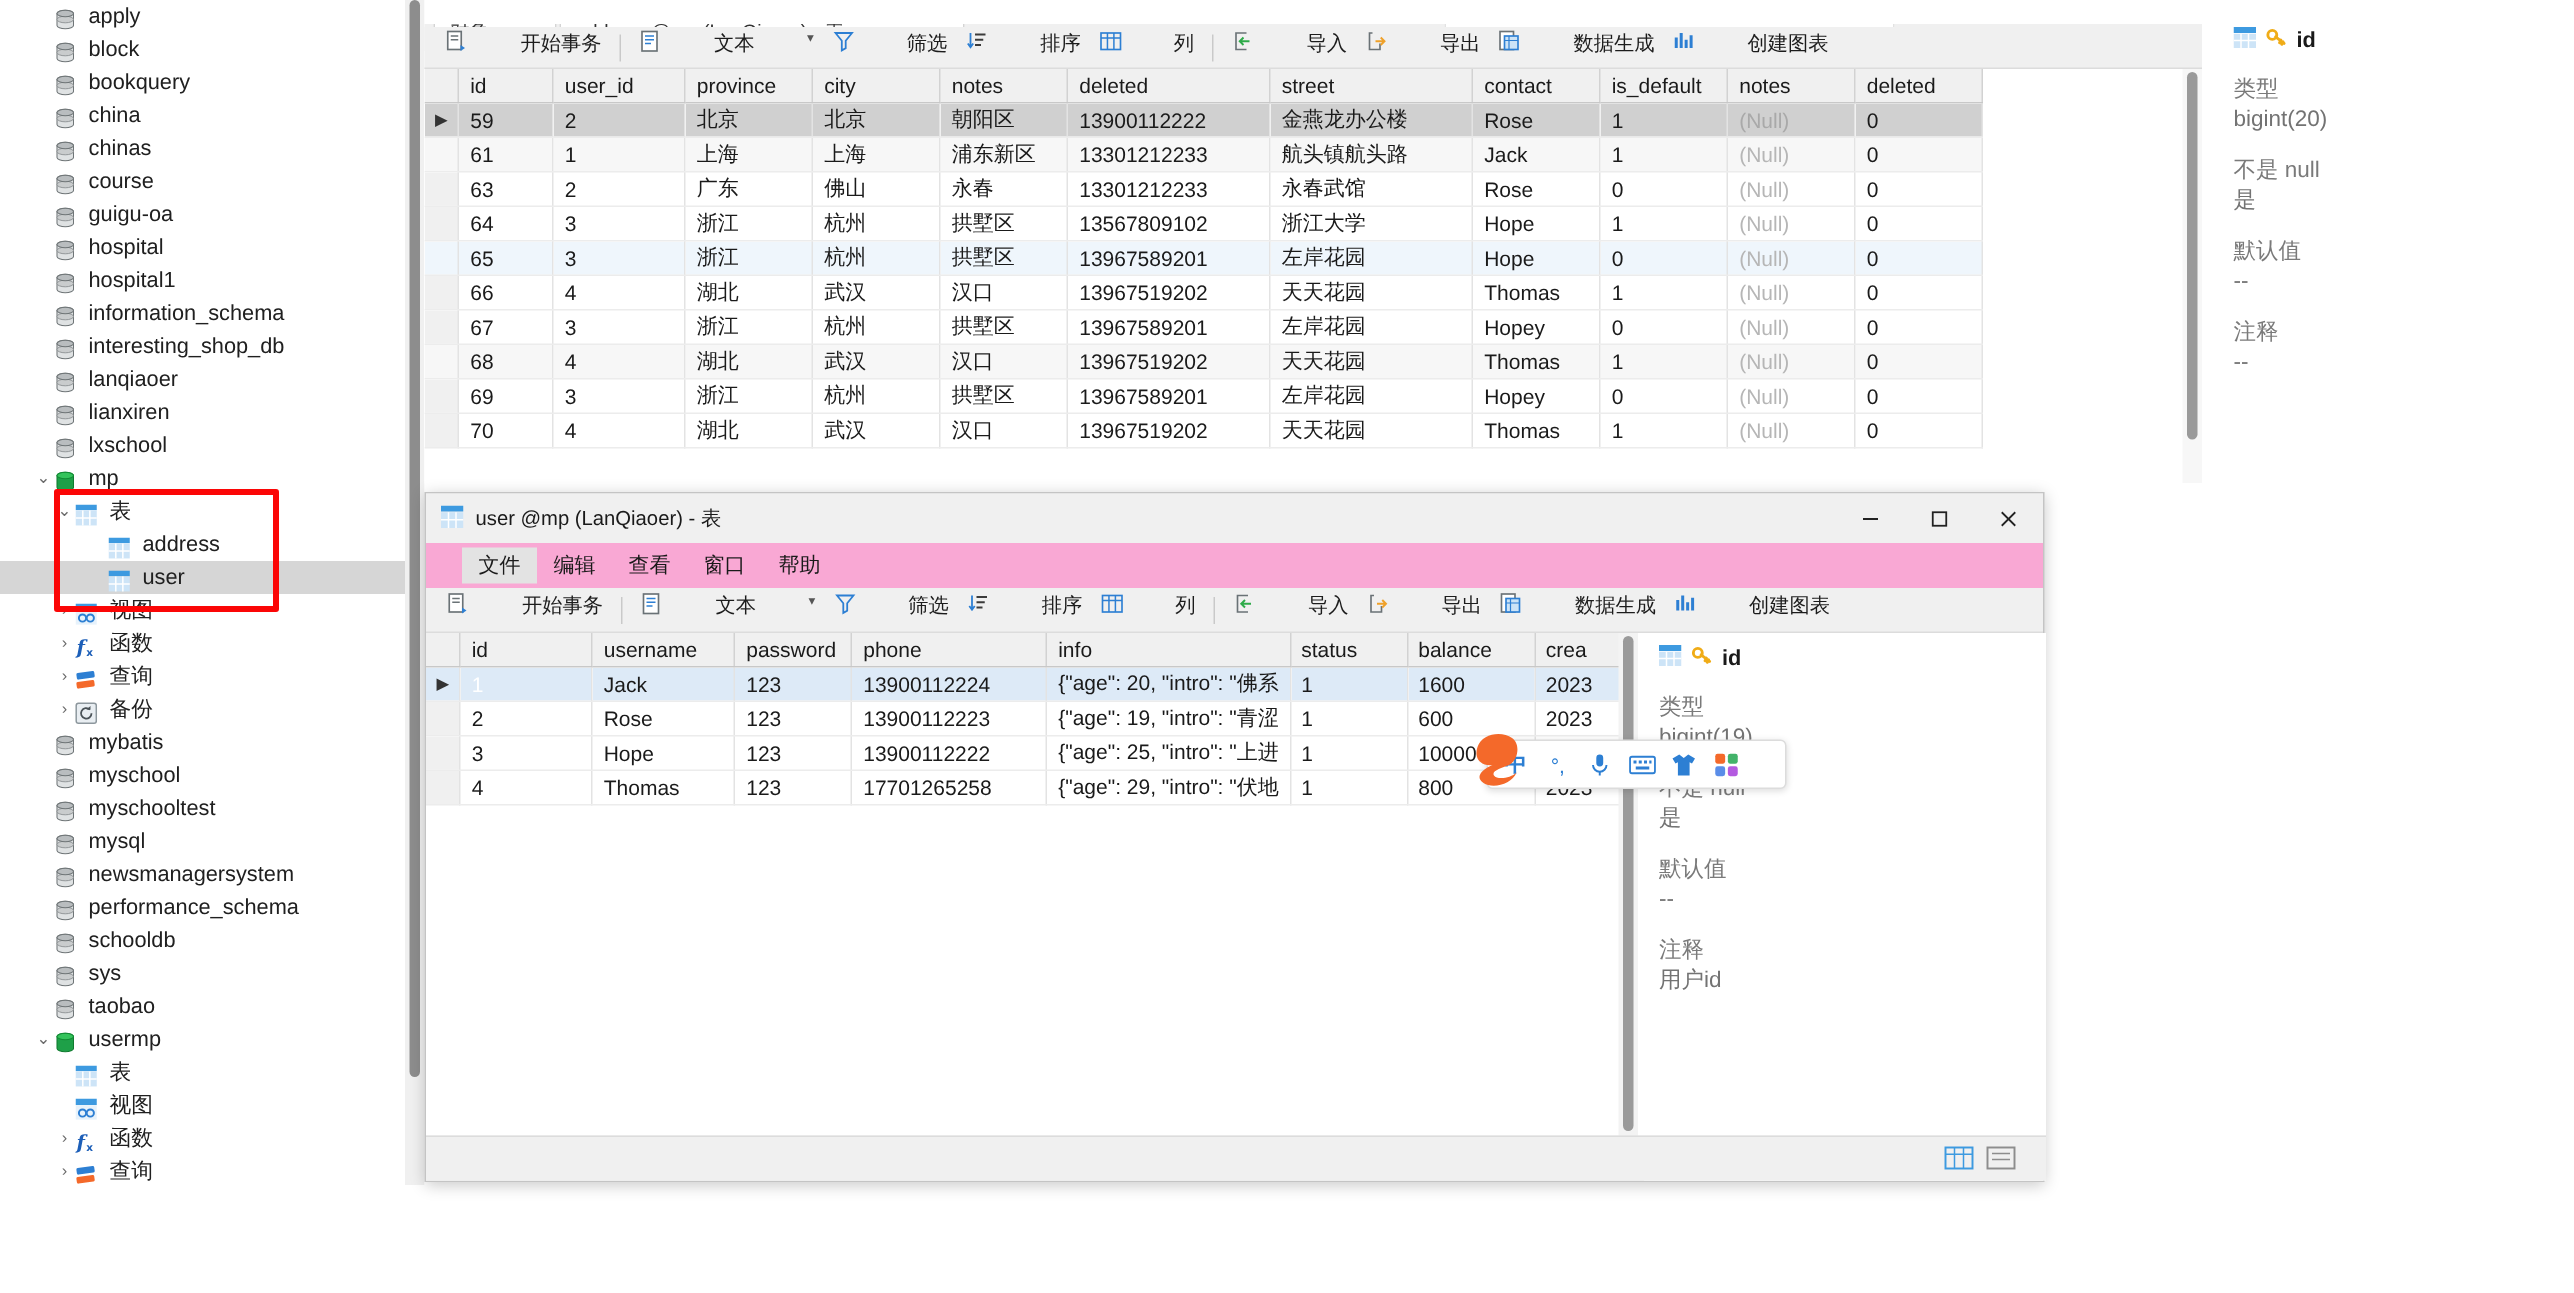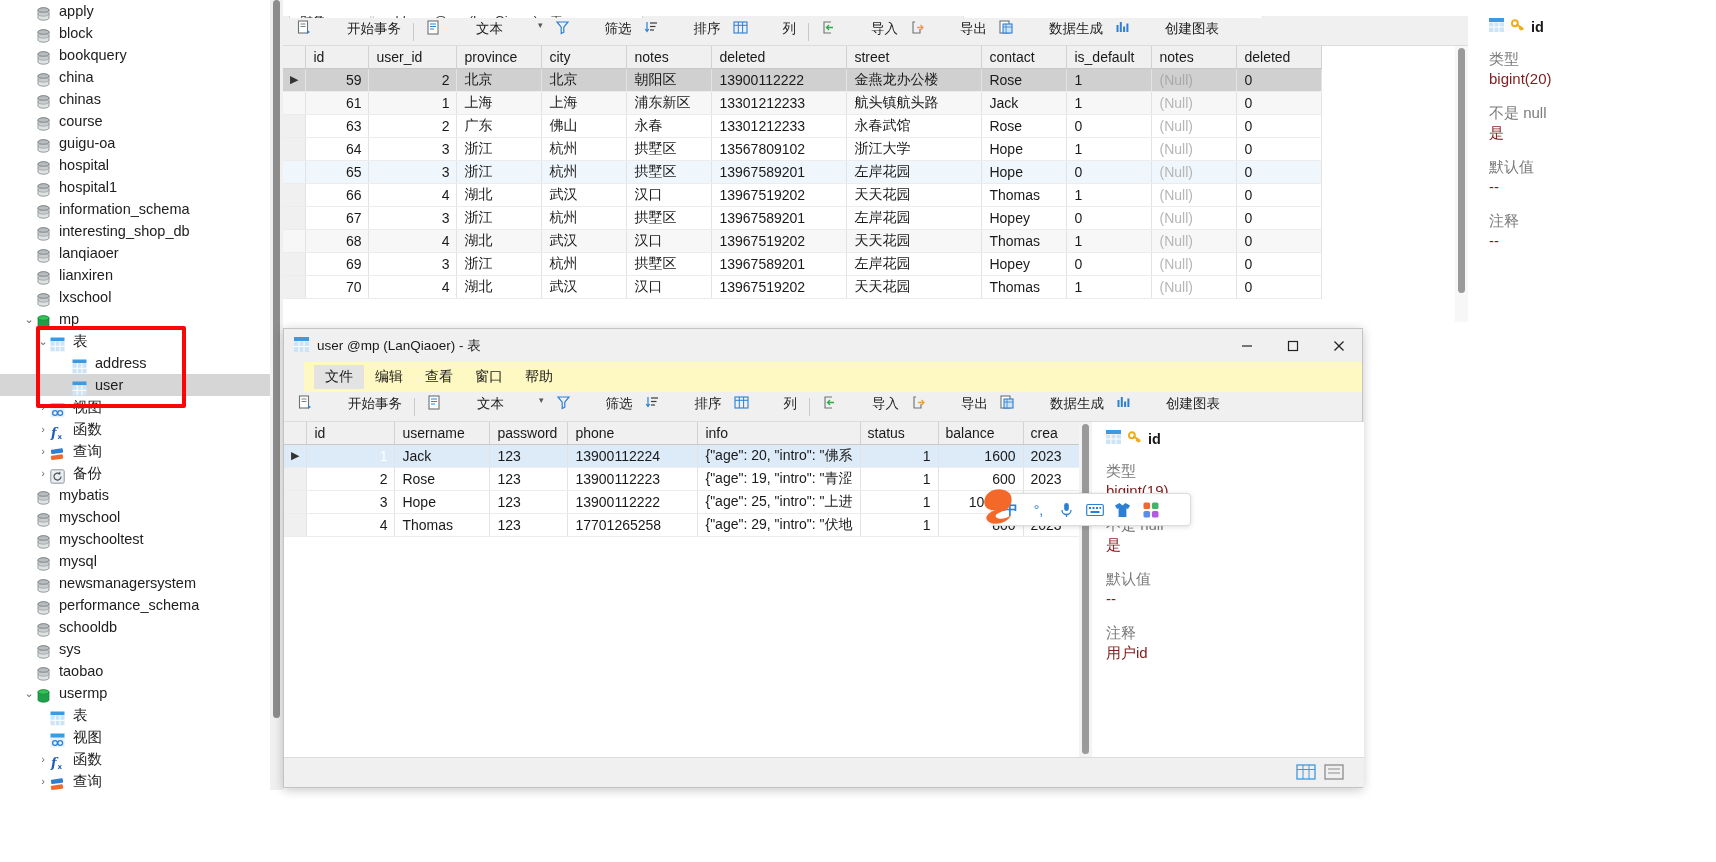--- a/index.html
+++ b/index.html
@@ -93,21 +93,21 @@
     background: #f0f0f0; font-weight: normal; text-align: left;
     padding: 2px 7px; height: 22px;
     border-right: 1px solid #d2d2d2; border-bottom: 1px solid #c8c8c8;
     color: #1a1a1a;
   }
   table.grid td {
     padding: 2px 7px; height: 23px;
     border-right: 1px solid #e3e3e3; border-bottom: 1px solid #ececec;
     white-space: nowrap; overflow: hidden;
   }
-  table.grid td.num { text-align: right; }
+  table.grid td.num { text-align: left; }
   td.nullv { color: #b6b6b6; }
   .rowmark { width: 14px; background:#f0f0f0; border-right:1px solid #d2d2d2;
              text-align:center; color:#333; font-size:11px; padding:0; }
   tr.selrow td { background: #d0d0d0; }
   tr.selrow td.nullv { color:#a9a9a9; }
   tr.altrow td { background: #f7f7f7; }
   tr.bluerow td { background: #eff6fc; }
   td.idcell { background: #bcbcbc; }
 
   .grid-vscroll {
@@ -121,41 +121,41 @@
 
   
   .infopanel {
     position: absolute; left: 1481px; top: 0; width: 235px; height: 862px;
     background: #ffffff; padding: 18px 0 0 8px;
   }
   .info-head { display: flex; align-items: center; font-size: 14.5px; font-weight: bold; }
   .info-head .nm { margin-left: 6px; }
   .info-grp { margin-top: 14px; }
   .info-k { color: #7a7a7a; font-size: 15px; line-height: 20px; }
-  .info-v { color: #7f1d1d; font-size: 15px; line-height: 20px; }
+  .info-v { color: #737373; font-size: 15px; line-height: 20px; }
 
   
   .childwin {
     position: absolute; left: 283px; top: 328px; width: 1080px; height: 460px;
     background: #f0f0f0; border: 1px solid #c4c4c4;
     box-shadow: 0 2px 10px rgba(0,0,0,.22);
   }
   .cw-title {
     height: 33px; display: flex; align-items: center; padding-left: 10px;
     background: #f0f0f0;
   }
   .cw-title .ttxt { margin-left: 8px; font-size: 13.5px; color: #1a1a1a; }
   .cw-ctrls { margin-left: auto; display: flex; height: 33px; }
   .cw-ctrl {
     width: 46px; height: 33px; display: flex; align-items: center; justify-content: center;
     font-size: 14px; color: #222;
   }
   .cw-menu {
-    height: 30px; display: flex; align-items: center; padding-left: 10px;
-    background: #fef9c3; font-size: 14px; margin-left: 20px;
+    height: 30px; display: flex; align-items: center; padding-left: 24px;
+    background: #f9a8d4; font-size: 14px;
   }
   .cw-menu .mi { padding: 3px 11px; color: #1a1a1a; }
   .cw-menu .mi.active { background: #e3e3e3; }
   .cw-toolbar {
     height: 30px; display: flex; align-items: center; padding-left: 8px;
     background: #f0f0f0; border-bottom: 1px solid #dcdcdc;
   }
   .cw-body { position: relative; height: 365px; background: #fff; }
   .cw-gridwrap { position: absolute; left:0; top:0; width: 800px; height: 365px; overflow:hidden; }
   tr.cwsel td { background: #ddeaf7; }

